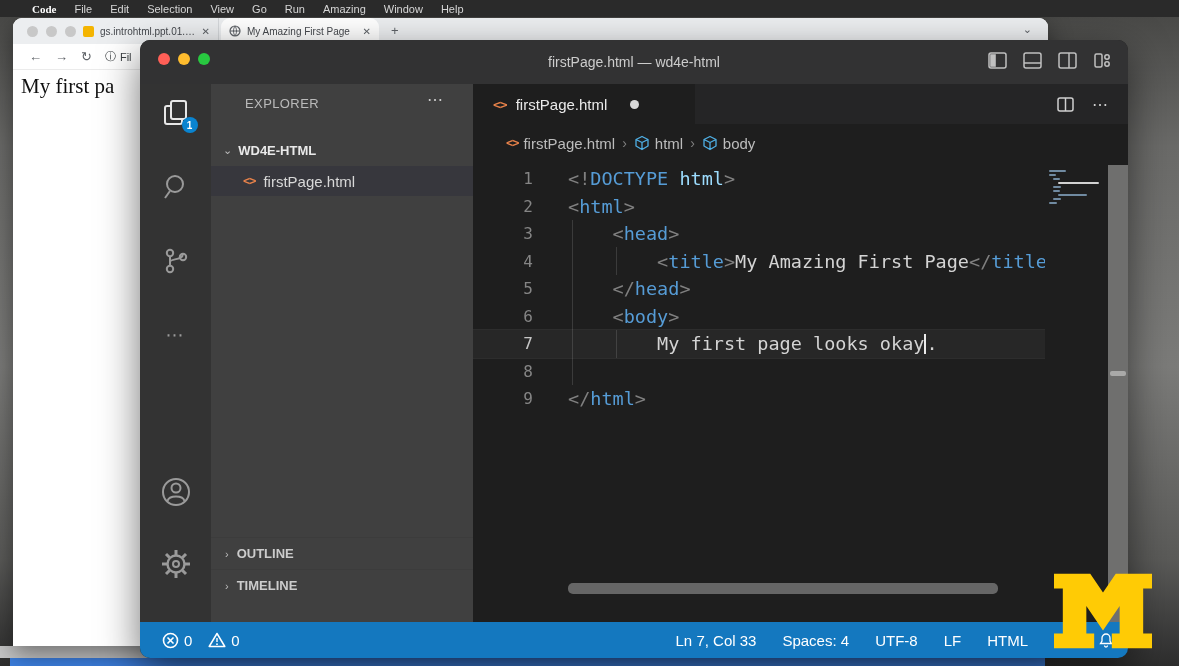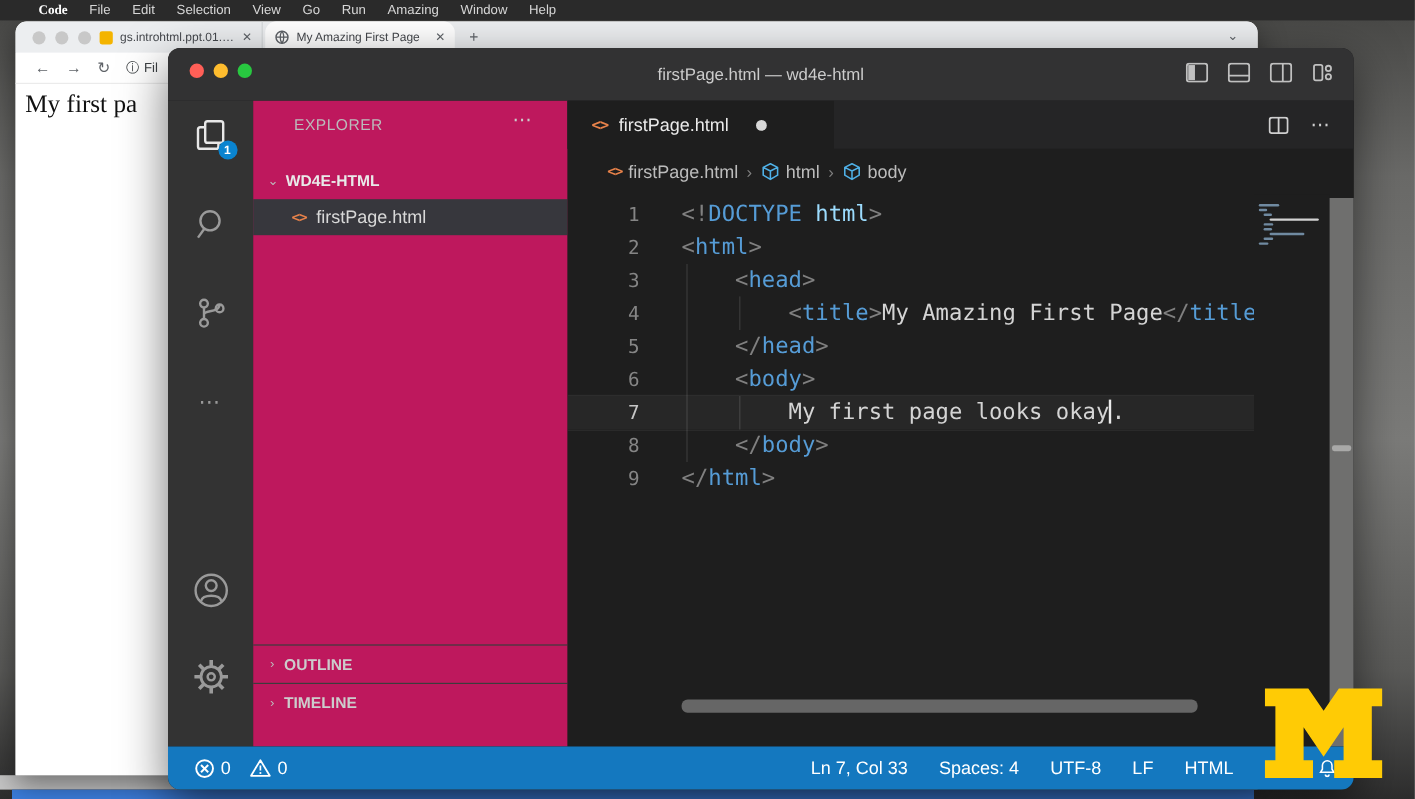--- a/index.html
+++ b/index.html
@@ -54,21 +54,21 @@
   .vs-title { position:absolute; left:0; right:0; top:0; height:44px; display:flex; align-items:center; justify-content:center; font-size:14px; color:#cccccc; }
   .vs-layout-icons { position:absolute; right:16px; top:12px; display:flex; gap:16px; align-items:center; }
   .vs-layout-icons svg { display:block; }
   
   .vs-activitybar { position:absolute; left:0; top:44px; width:71px; bottom:36px; background:#333333; }
   .ab-icon { position:absolute; left:50%; transform:translateX(-50%); color:#9a9a9a; }
   .ab-icon svg { display:block; }
   .ab-badge { position:absolute; right:-7px; bottom:-5px; min-width:16px; height:16px; border-radius:50%; background:#0a84d0; color:#fff; font-size:10px; display:flex; align-items:center; justify-content:center; font-weight:bold; }
   .ab-dots { font-size:18px; letter-spacing:2px; color:#9a9a9a; }
   
-  .vs-sidebar { position:absolute; left:71px; top:44px; width:262px; bottom:36px; background:#be185d; }
+  .vs-sidebar { position:absolute; left:71px; top:44px; width:262px; bottom:36px; background:#404040; }
   .sb-header { position:absolute; left:34px; top:12px; font-size:13px; color:#bbbbbb; letter-spacing:.4px; }
   .sb-header-dots { position:absolute; right:28px; top:6px; font-size:16px; letter-spacing:2px; color:#cccccc; }
   .sb-workspace { position:absolute; left:0; top:52px; width:100%; height:28px; display:flex; align-items:center; gap:6px; padding-left:12px; font-size:13px; font-weight:bold; color:#e9e9e9; }
   .sb-file { position:absolute; left:0; top:82px; width:100%; height:30px; background:#37373d; display:flex; align-items:center; gap:8px; padding-left:32px; font-size:15px; color:#d8d8d8; }
   .html-glyph { color:#e8824a; font-weight:bold; font-size:12px; letter-spacing:-1px; font-family:"DejaVu Sans Mono", monospace; }
   .sb-section { position:absolute; left:0; width:100%; height:32px; border-top:1px solid #3c3c3c; display:flex; align-items:center; gap:8px; padding-left:14px; font-size:13px; font-weight:bold; color:#cccccc; }
   .sb-outline { top:453px; } .sb-timeline { top:485px; }
   .chev { color:#bdbdbd; font-size:11px; font-weight:normal; }
   
   .vs-editor { position:absolute; left:333px; top:44px; right:0; bottom:36px; background:#1e1e1e; }
@@ -327,21 +327,20 @@
         <div class="code-line">
           <span class="ln">6</span>
           <span class="lc"><span class="tk-x">    </span><span class="tk-p">&lt;</span><span class="tk-t">body</span><span class="tk-p">&gt;</span></span>
         </div>
         <div class="code-line active">
           <span class="ln">7</span>
           <span class="lc"><span class="tk-x">        My first page looks okay</span><span class="cursor"></span><span class="tk-x">.</span></span>
         </div>
         <div class="code-line">
           <span class="ln">8</span>
-          <span class="lc"><span class="tk-x">    </span><span class="tk-p">&lt;/</span><span class="tk-t">body</span><span class="tk-p">&gt;</span></span>
         </div>
         <div class="code-line">
           <span class="ln">9</span>
           <span class="lc"><span class="tk-p">&lt;/</span><span class="tk-t">html</span><span class="tk-p">&gt;</span></span>
         </div>
       </div>
     <div class="indent-guide ig1"></div>
     <div class="indent-guide ig2a"></div>
     <div class="indent-guide ig2b"></div>
     <div class="ed-minimap" id="minimap">

